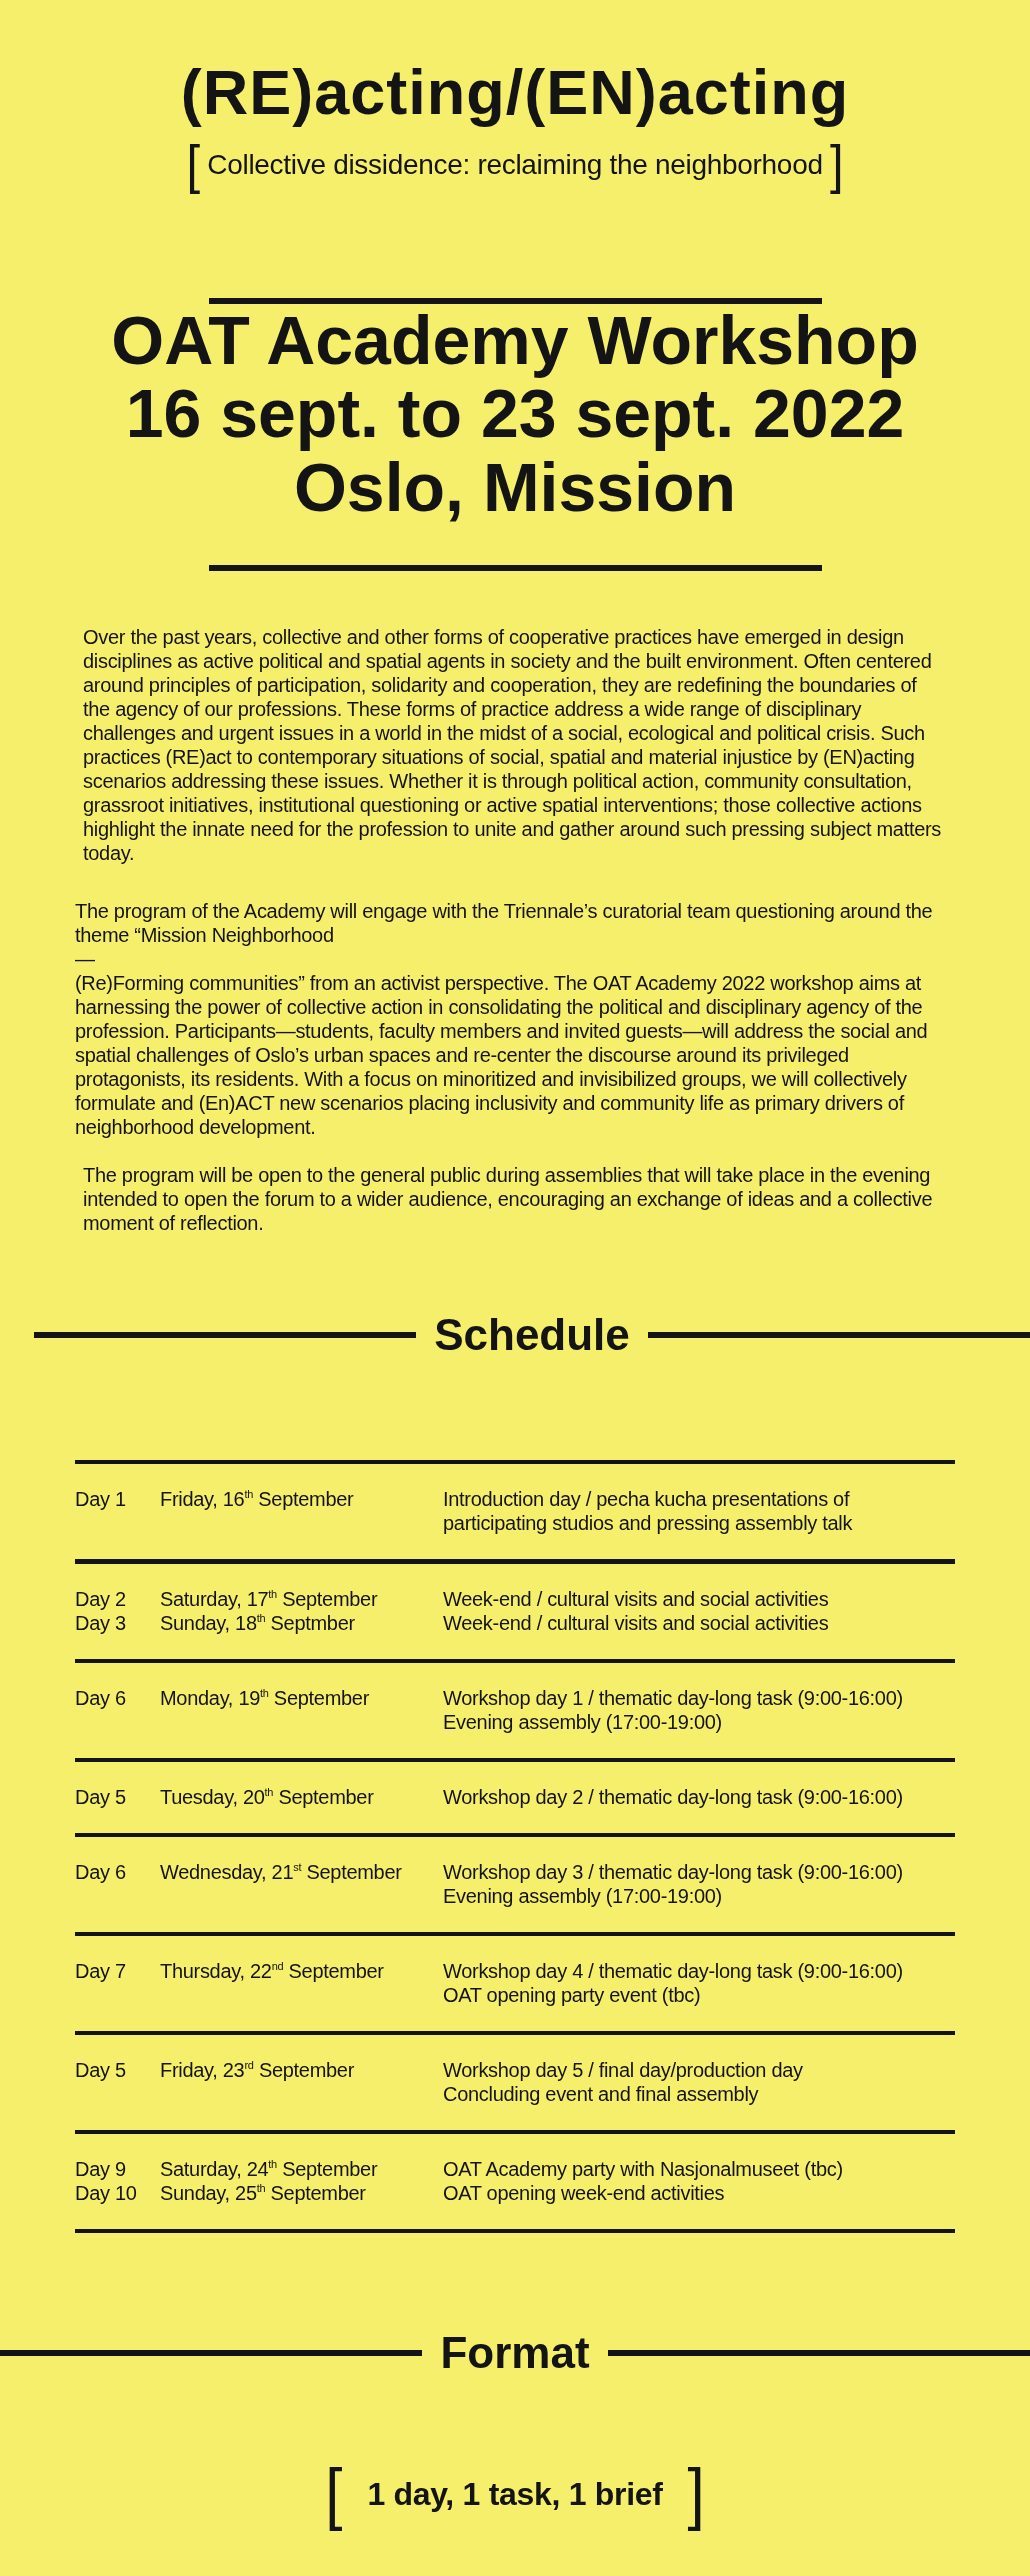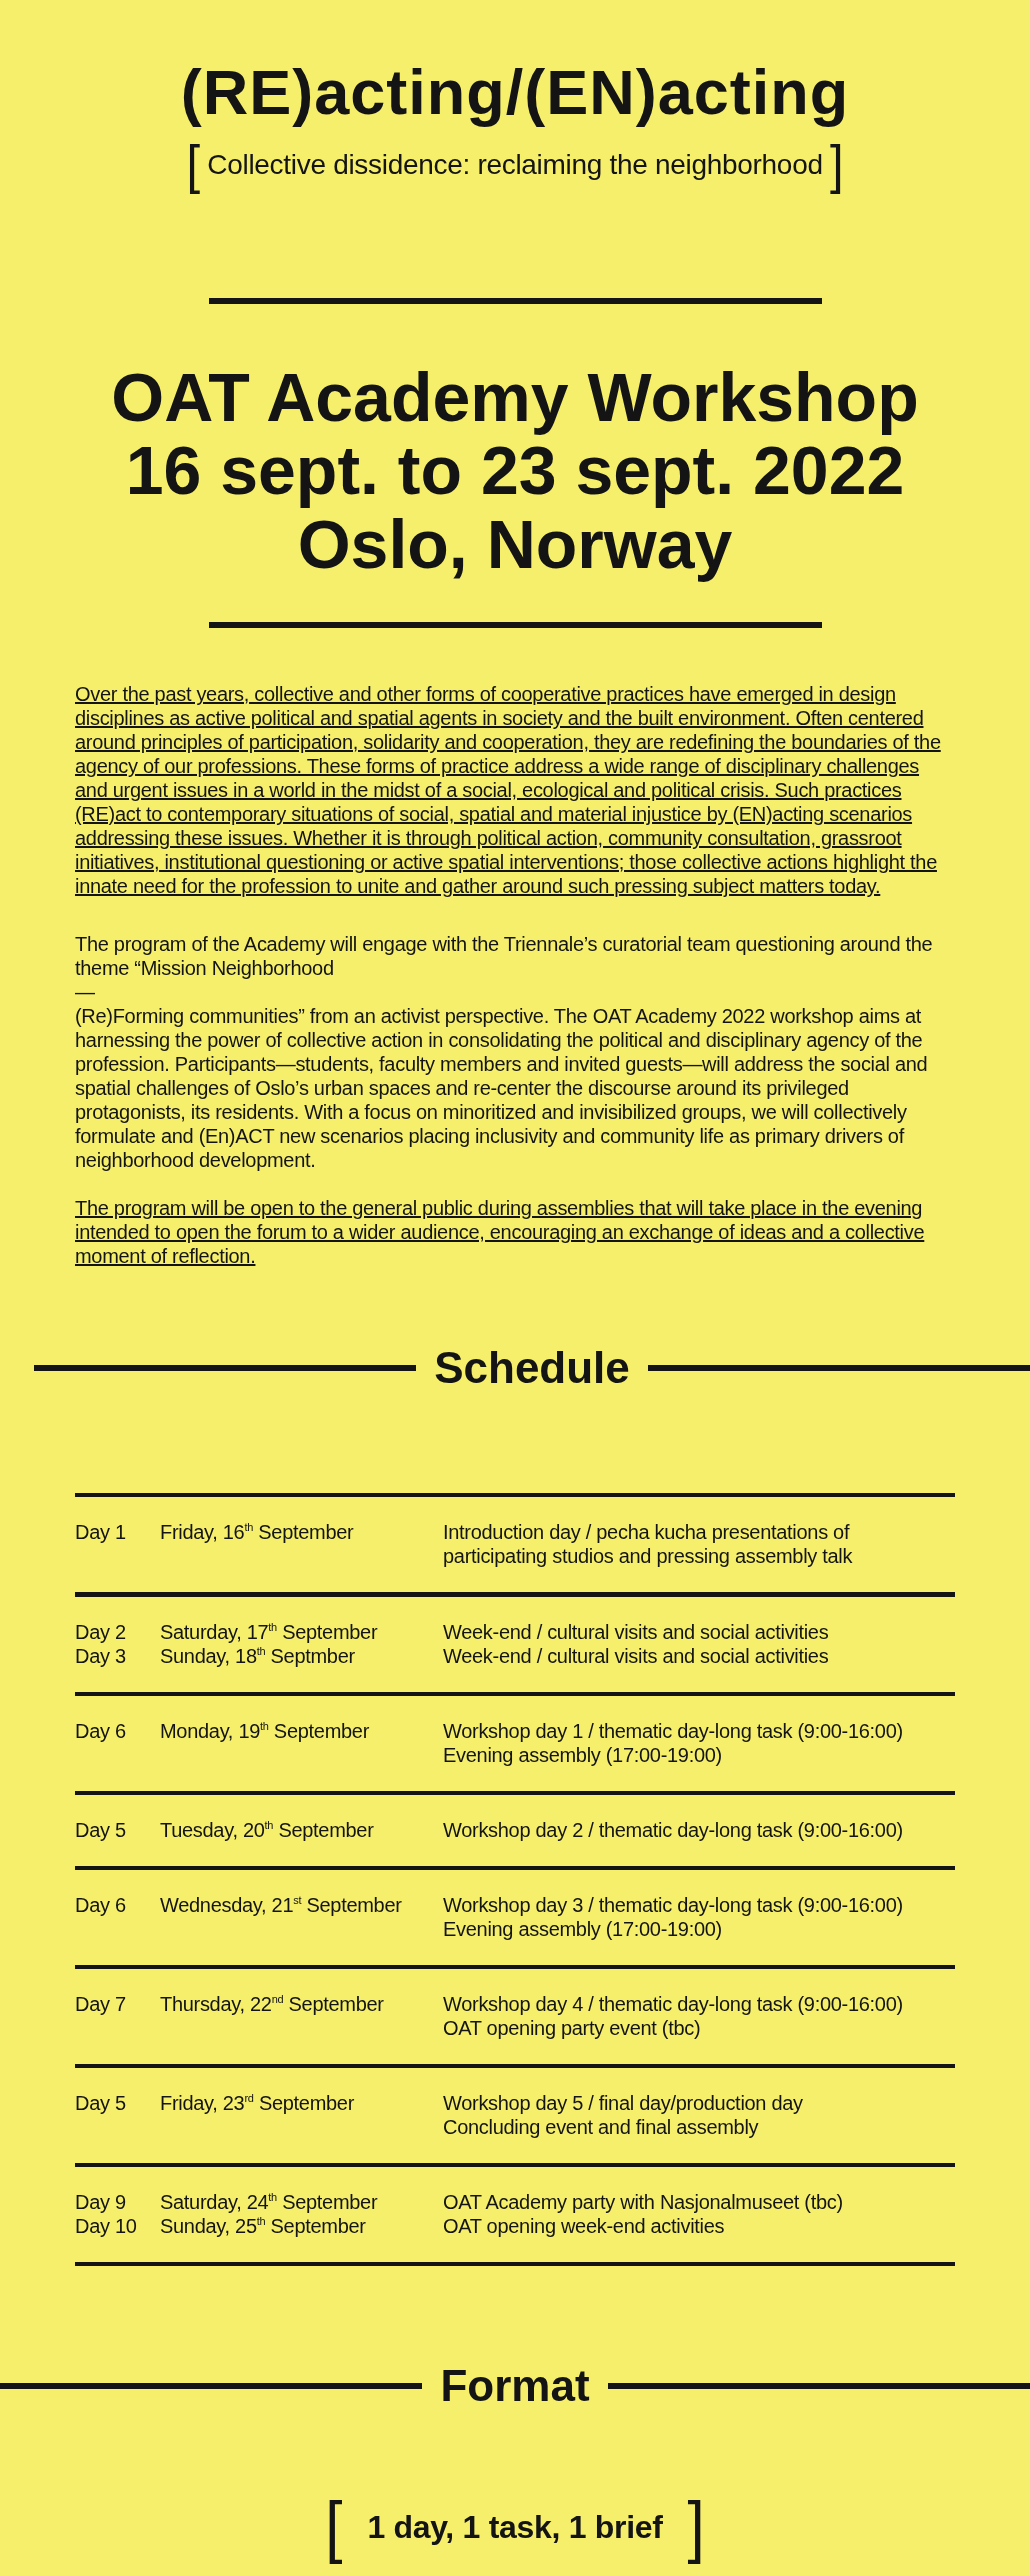--- a/index.html
+++ b/index.html
@@ -31,33 +31,32 @@
     transform:scaleY(1.08);
   }
   .subtitle-text{
     font-size:28px;font-weight:400;letter-spacing:-0.3px;
   }
   .rule-short{
     height:6.2px;background:#141414;width:613px;margin:0 auto;
   }
   .rule-1{margin-top:108px;}
   .event-block{
-    margin-top:57px;
     text-align:center;
     font-size:68px;font-weight:700;
     line-height:1.08;
     letter-spacing:0px;
   }
   .rule-2{margin-top:41px;}
   
   .intro{
     margin:54px 75px 0 75px;
     font-size:20px;line-height:24px;letter-spacing:-0.3px;
   }
-  .intro .para{margin:0;text-decoration:underline;}
+  .intro .para{margin:8px;}
   .intro .p2{margin-top:34px;}
   .intro .p3{margin-top:24px;}
   .dash-line{display:block;}
   
   .section-head{
     display:flex;align-items:center;
   }
   .section-head .sh-line{flex:1;height:6.2px;background:#141414;}
   .section-head .sh-word{
     margin:0 18.5px;
@@ -99,21 +98,21 @@
     <span class="bracket">[</span>
     <span class="subtitle-text">Collective dissidence: reclaiming the neighborhood</span>
     <span class="bracket">]</span>
   </div>
 
   <div class="rule-short rule-1"></div>
 
   <div class="event-block">
     <div>OAT Academy Workshop</div>
     <div>16 sept. to 23 sept. 2022</div>
-    <div>Oslo, Norway</div>
+    <div>Oslo, Mission</div>
   </div>
 
   <div class="rule-short rule-2"></div>
 
   <div class="intro">
     <p class="para p1">Over the past years, collective and other forms of cooperative practices have emerged in design disciplines as active political and spatial agents in society and the built environment. Often centered around principles of participation, solidarity and cooperation, they are redefining the boundaries of the agency of our professions. These forms of practice address a wide range of disciplinary challenges and urgent issues in a world in the midst of a social, ecological and political crisis. Such practices (RE)act to contemporary situations of social, spatial and material injustice by (EN)acting scenarios addressing these issues. Whether it is through political action, community consultation, grassroot initiatives, institutional questioning or active spatial interventions; those collective actions highlight the innate need for the profession to unite and gather around such pressing subject matters today.</p>
     <div class="p2">
       <span class="dash-line">The program of the Academy will engage with the Triennale’s curatorial team questioning around the theme “Mission Neighborhood</span>
       <span class="dash-line">—</span>
       <span class="dash-line">(Re)Forming communities” from an activist perspective. The OAT Academy 2022 workshop aims at harnessing the power of collective action in consolidating the political and disciplinary agency of the profession. Participants—students, faculty members and invited guests—will address the social and spatial challenges of Oslo’s urban spaces and re-center the discourse around its privileged protagonists, its residents. With a focus on minoritized and invisibilized groups, we will collectively formulate and (En)ACT new scenarios placing inclusivity and community life as primary drivers of neighborhood development.</span>

